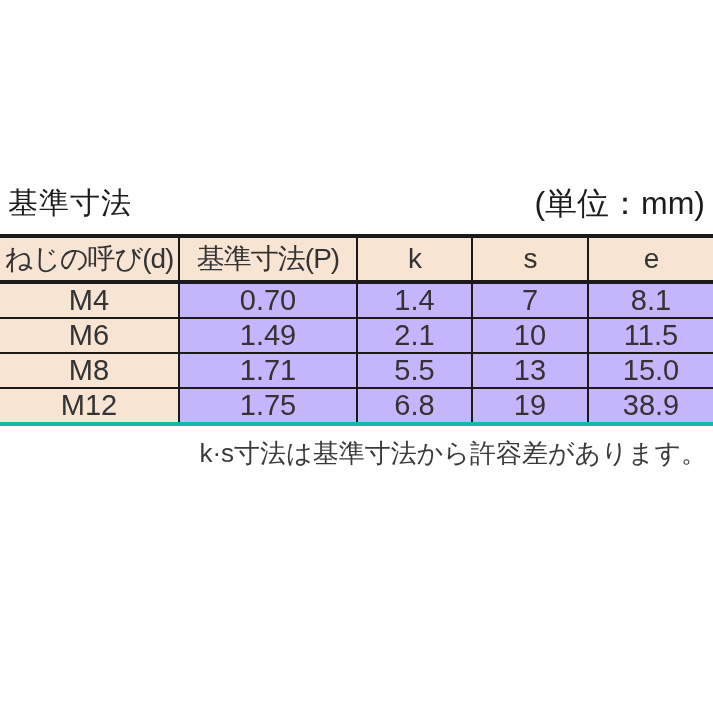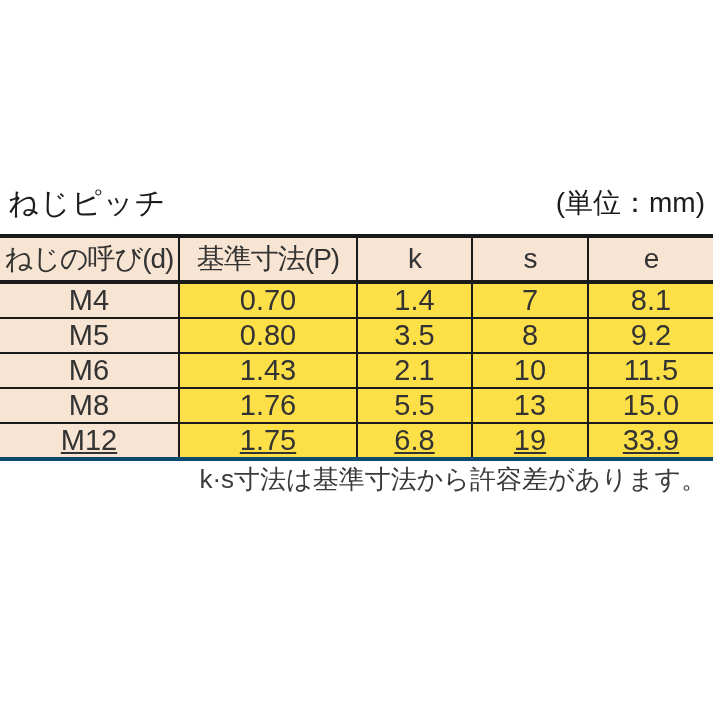--- a/index.html
+++ b/index.html
@@ -28,44 +28,44 @@
     padding: 0 8px 0 8px;
     margin-bottom: 14px;
   }
   .page-title {
     font-size: 30px;
     line-height: 34px;
     color: #1c1c1c;
     letter-spacing: 1px;
   }
   .unit-label {
-    font-size: 28px;
+    font-size: 32px;
     line-height: 34px;
     color: #1c1c1c;
   }
   table.spec-table {
     width: 713px;
     border-collapse: collapse;
     table-layout: fixed;
     border-top: 4px solid #1a1a1a;
-    border-bottom: 4px solid #0c4a6e;
+    border-bottom: 4px solid #14b8a6;
   }
   table.spec-table col.c1 { width: 179px; }
   table.spec-table col.c2 { width: 178px; }
   table.spec-table col.c3 { width: 115px; }
   table.spec-table col.c4 { width: 116px; }
   table.spec-table col.c5 { width: 125px; }
   table.spec-table th,
   table.spec-table td {
     text-align: center;
     vertical-align: middle;
     padding: 0;
     font-weight: normal;
     border-left: 2px solid #1a1a1a;
-    background: #fde047;
+    background: #c4b5fd;
     color: #333333;
     overflow: hidden;
     white-space: nowrap;
   }
   table.spec-table th:first-child,
   table.spec-table td:first-child {
     border-left: none;
   }
   table.spec-table thead th {
     background: #f8e4d2;
@@ -74,41 +74,40 @@
     letter-spacing: -1px;
     border-bottom: 4px solid #1a1a1a;
   }
   table.spec-table tbody td {
     height: 33px;
     font-size: 29px;
     border-bottom: 2px solid #1a1a1a;
   }
   table.spec-table tbody tr:last-child td {
     border-bottom: none;
-    text-decoration: underline;
   }
   table.spec-table tbody td.name-col {
     background: #f8e4d2;
   }
   .footnote {
-    margin-top: 2px;
+    margin-top: 11px;
     padding-right: 6px;
     text-align: right;
     font-size: 26px;
     line-height: 32px;
     color: #3a3a3a;
   }
 </style>
 </head>
 <body>
 
 <div class="content">
 
   <div class="title-row">
-    <span class="page-title">ねじピッチ</span>
+    <span class="page-title">基準寸法</span>
     <span class="unit-label">(単位：mm)</span>
   </div>
 
   <table class="spec-table">
     <colgroup>
       <col class="c1">
         <col class="c2">
         <col class="c3">
         <col class="c4">
         <col class="c5">
@@ -124,45 +123,38 @@
     </thead>
     <tbody>
       <tr>
         <td class="name-col">M4</td>
         <td>0.70</td>
         <td>1.4</td>
         <td>7</td>
         <td>8.1</td>
       </tr>
       <tr>
-        <td class="name-col">M5</td>
-        <td>0.80</td>
-        <td>3.5</td>
-        <td>8</td>
-        <td>9.2</td>
-      </tr>
-      <tr>
         <td class="name-col">M6</td>
-        <td>1.43</td>
+        <td>1.49</td>
         <td>2.1</td>
         <td>10</td>
         <td>11.5</td>
       </tr>
       <tr>
         <td class="name-col">M8</td>
-        <td>1.76</td>
+        <td>1.71</td>
         <td>5.5</td>
         <td>13</td>
         <td>15.0</td>
       </tr>
       <tr>
         <td class="name-col">M12</td>
         <td>1.75</td>
         <td>6.8</td>
         <td>19</td>
-        <td>33.9</td>
+        <td>38.9</td>
       </tr>
     </tbody>
   </table>
 
   <div class="footnote">k·s寸法は基準寸法から許容差があります。</div>
 
 </div>
 
 </body></html>

